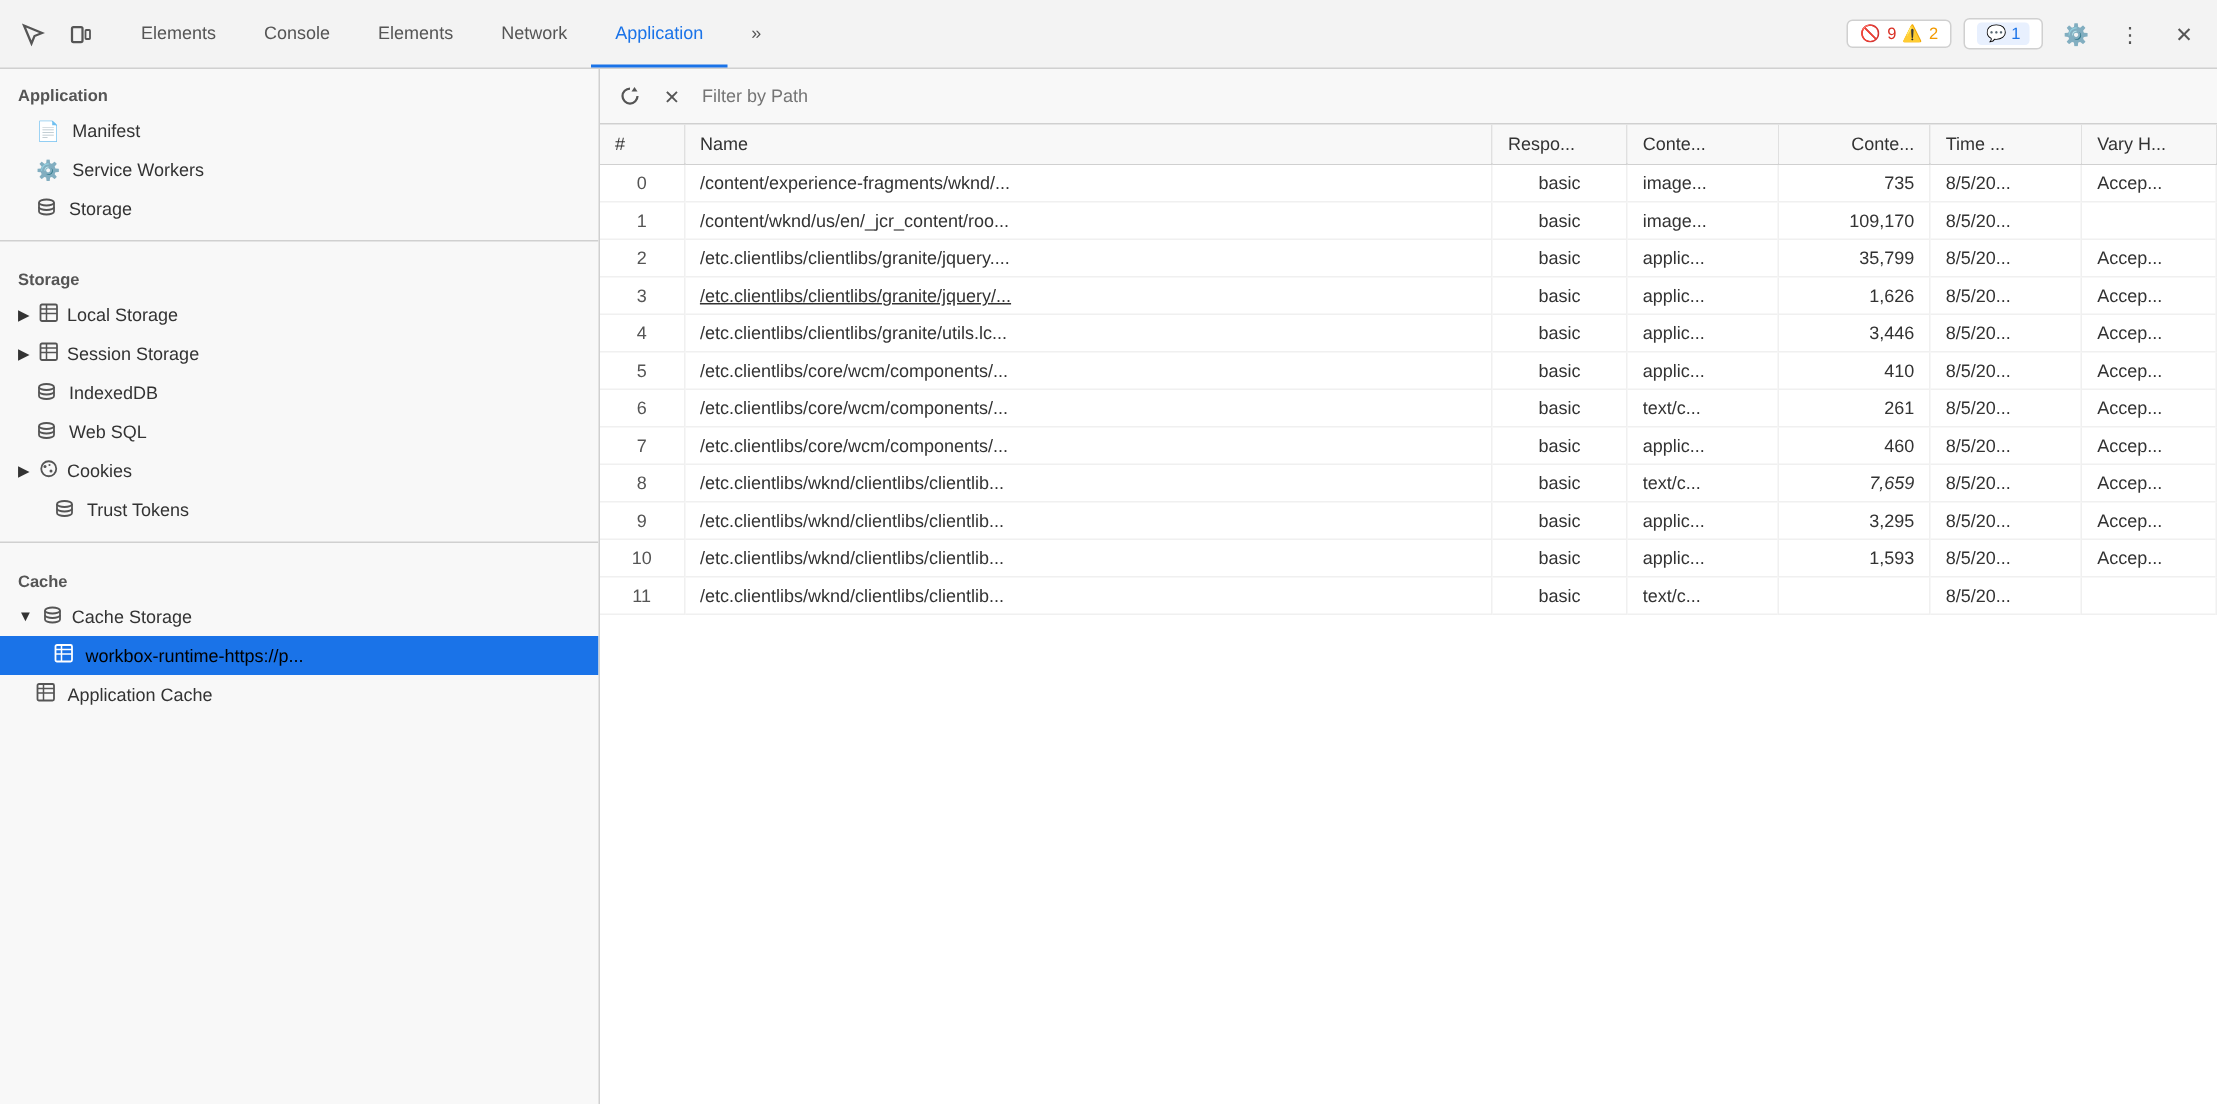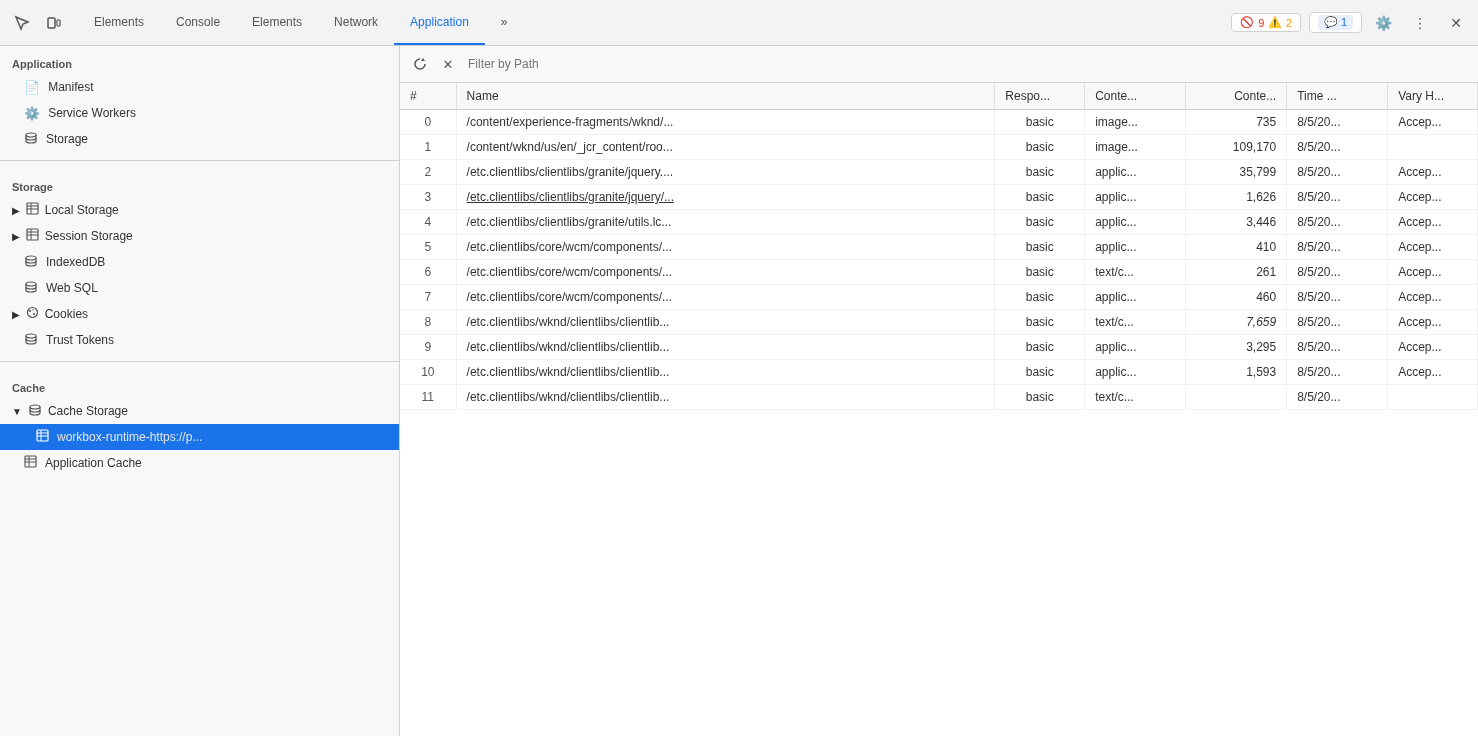--- a/index.html
+++ b/index.html
@@ -58,21 +58,21 @@
     }
     .sidebar-section-label {
       font-size: 11px; font-weight: 600; color: #555;
       padding: 12px 12px 4px 12px; text-transform: none;
     }
     .sidebar-item {
       display: flex; align-items: center; gap: 8px;
       padding: 4px 12px 4px 24px; cursor: pointer; height: 26px;
       font-size: 12px; color: #333;
     }
-    .sidebar-item.selected { background: #1a73e8; color: #e5e5e5; }
+    .sidebar-item.selected { background: #1a73e8; color: #000000; }
     .sidebar-item .icon { font-size: 13px; flex-shrink: 0; }
     .sidebar-group-header {
       display: flex; align-items: center; gap: 6px;
       padding: 4px 12px 4px 12px; cursor: pointer; height: 26px;
       font-size: 12px; color: #333;
     }
     .sidebar-group-header .arrow { font-size: 10px; }
     .sidebar-divider { height: 1px; background: #d0d0d0; margin: 8px 0; }
 
     
@@ -237,21 +237,21 @@
       <span class="icon">
         <svg width="13" height="13" viewBox="0 0 13 13" fill="none">
             <circle cx="6.5" cy="6.5" r="5" stroke="#555" stroke-width="1.2"></circle>
             <circle cx="4" cy="5" r="1" fill="#555"></circle>
             <circle cx="8" cy="8" r="1" fill="#555"></circle>
             <circle cx="7" cy="4" r="0.7" fill="#555"></circle>
           </svg>
       </span>
       <span>Cookies</span>
     </div>
-    <div class="sidebar-item" style="padding-left:24px;">
+    <div class="sidebar-item" style="padding-left:24px;margin-left:12px;">
       <span class="icon">
         <svg width="14" height="14" viewBox="0 0 14 14" fill="none">
             <ellipse cx="7" cy="4" rx="5" ry="2" stroke="#555" stroke-width="1.2"></ellipse>
             <path d="M2 4v3c0 1.1 2.24 2 5 2s5-.9 5-2V4" stroke="#555" stroke-width="1.2"></path>
             <path d="M2 7v3c0 1.1 2.24 2 5 2s5-.9 5-2V7" stroke="#555" stroke-width="1.2"></path>
           </svg>
       </span>
       <span>Trust Tokens</span>
     </div>
 

